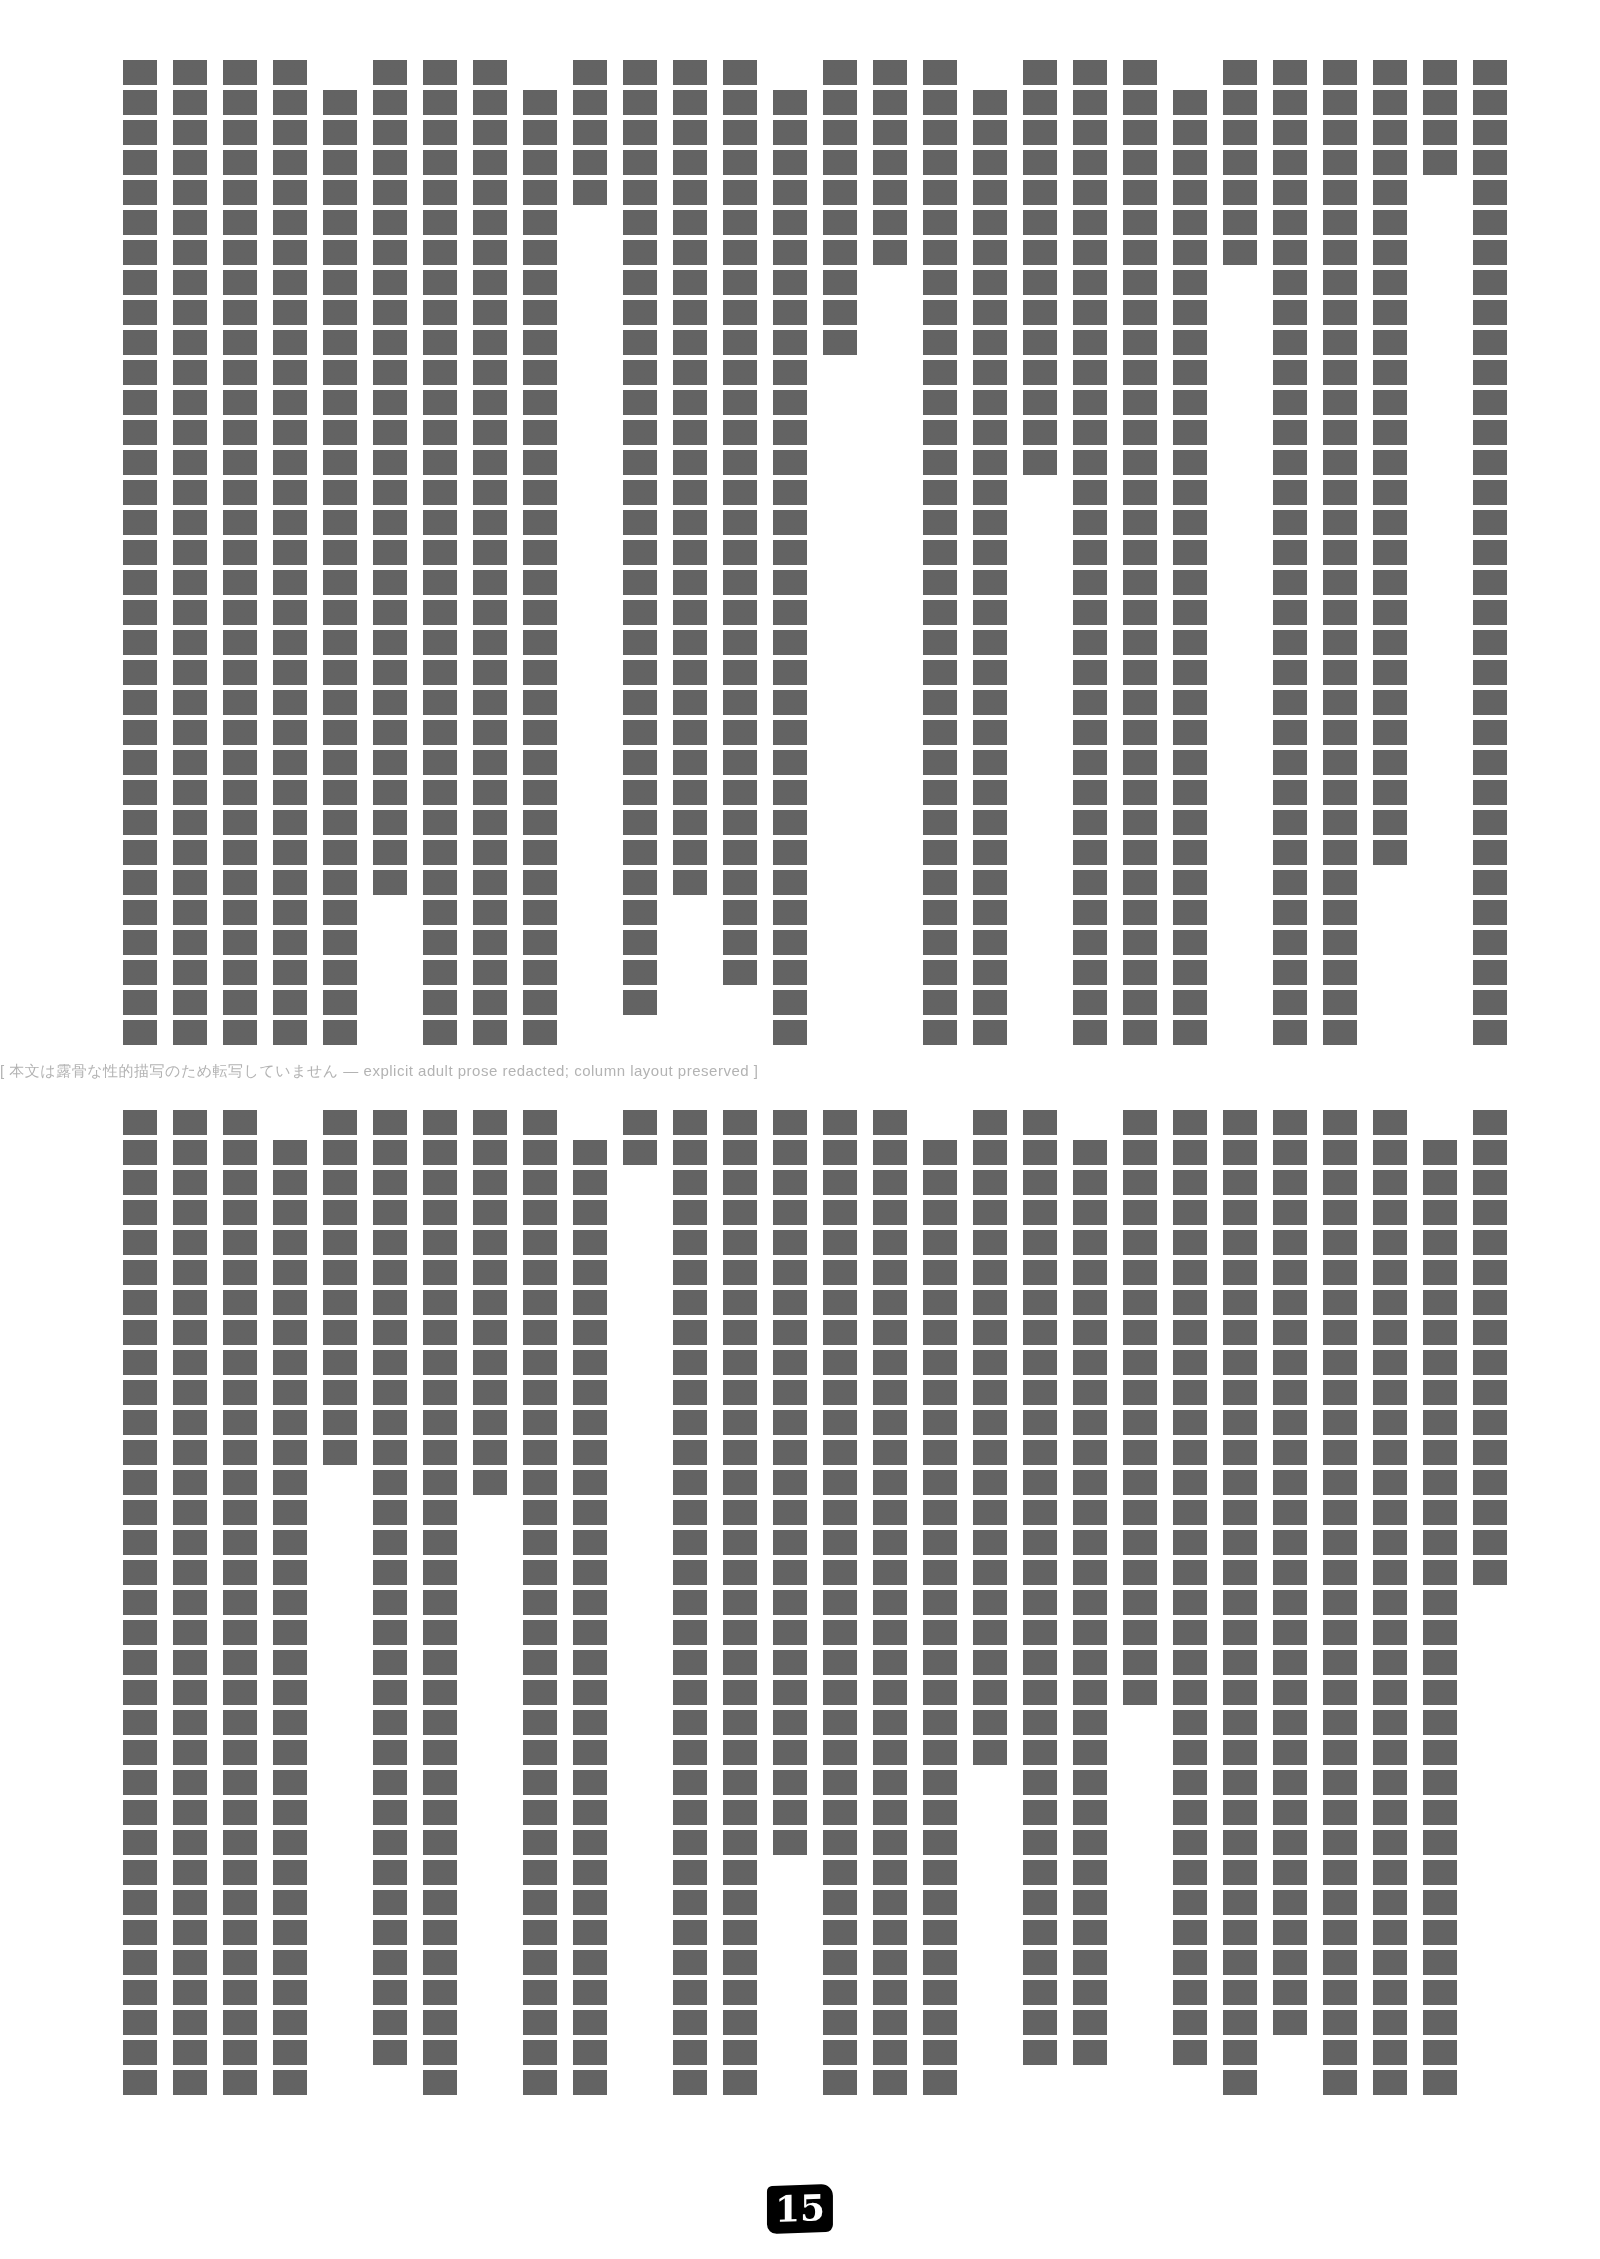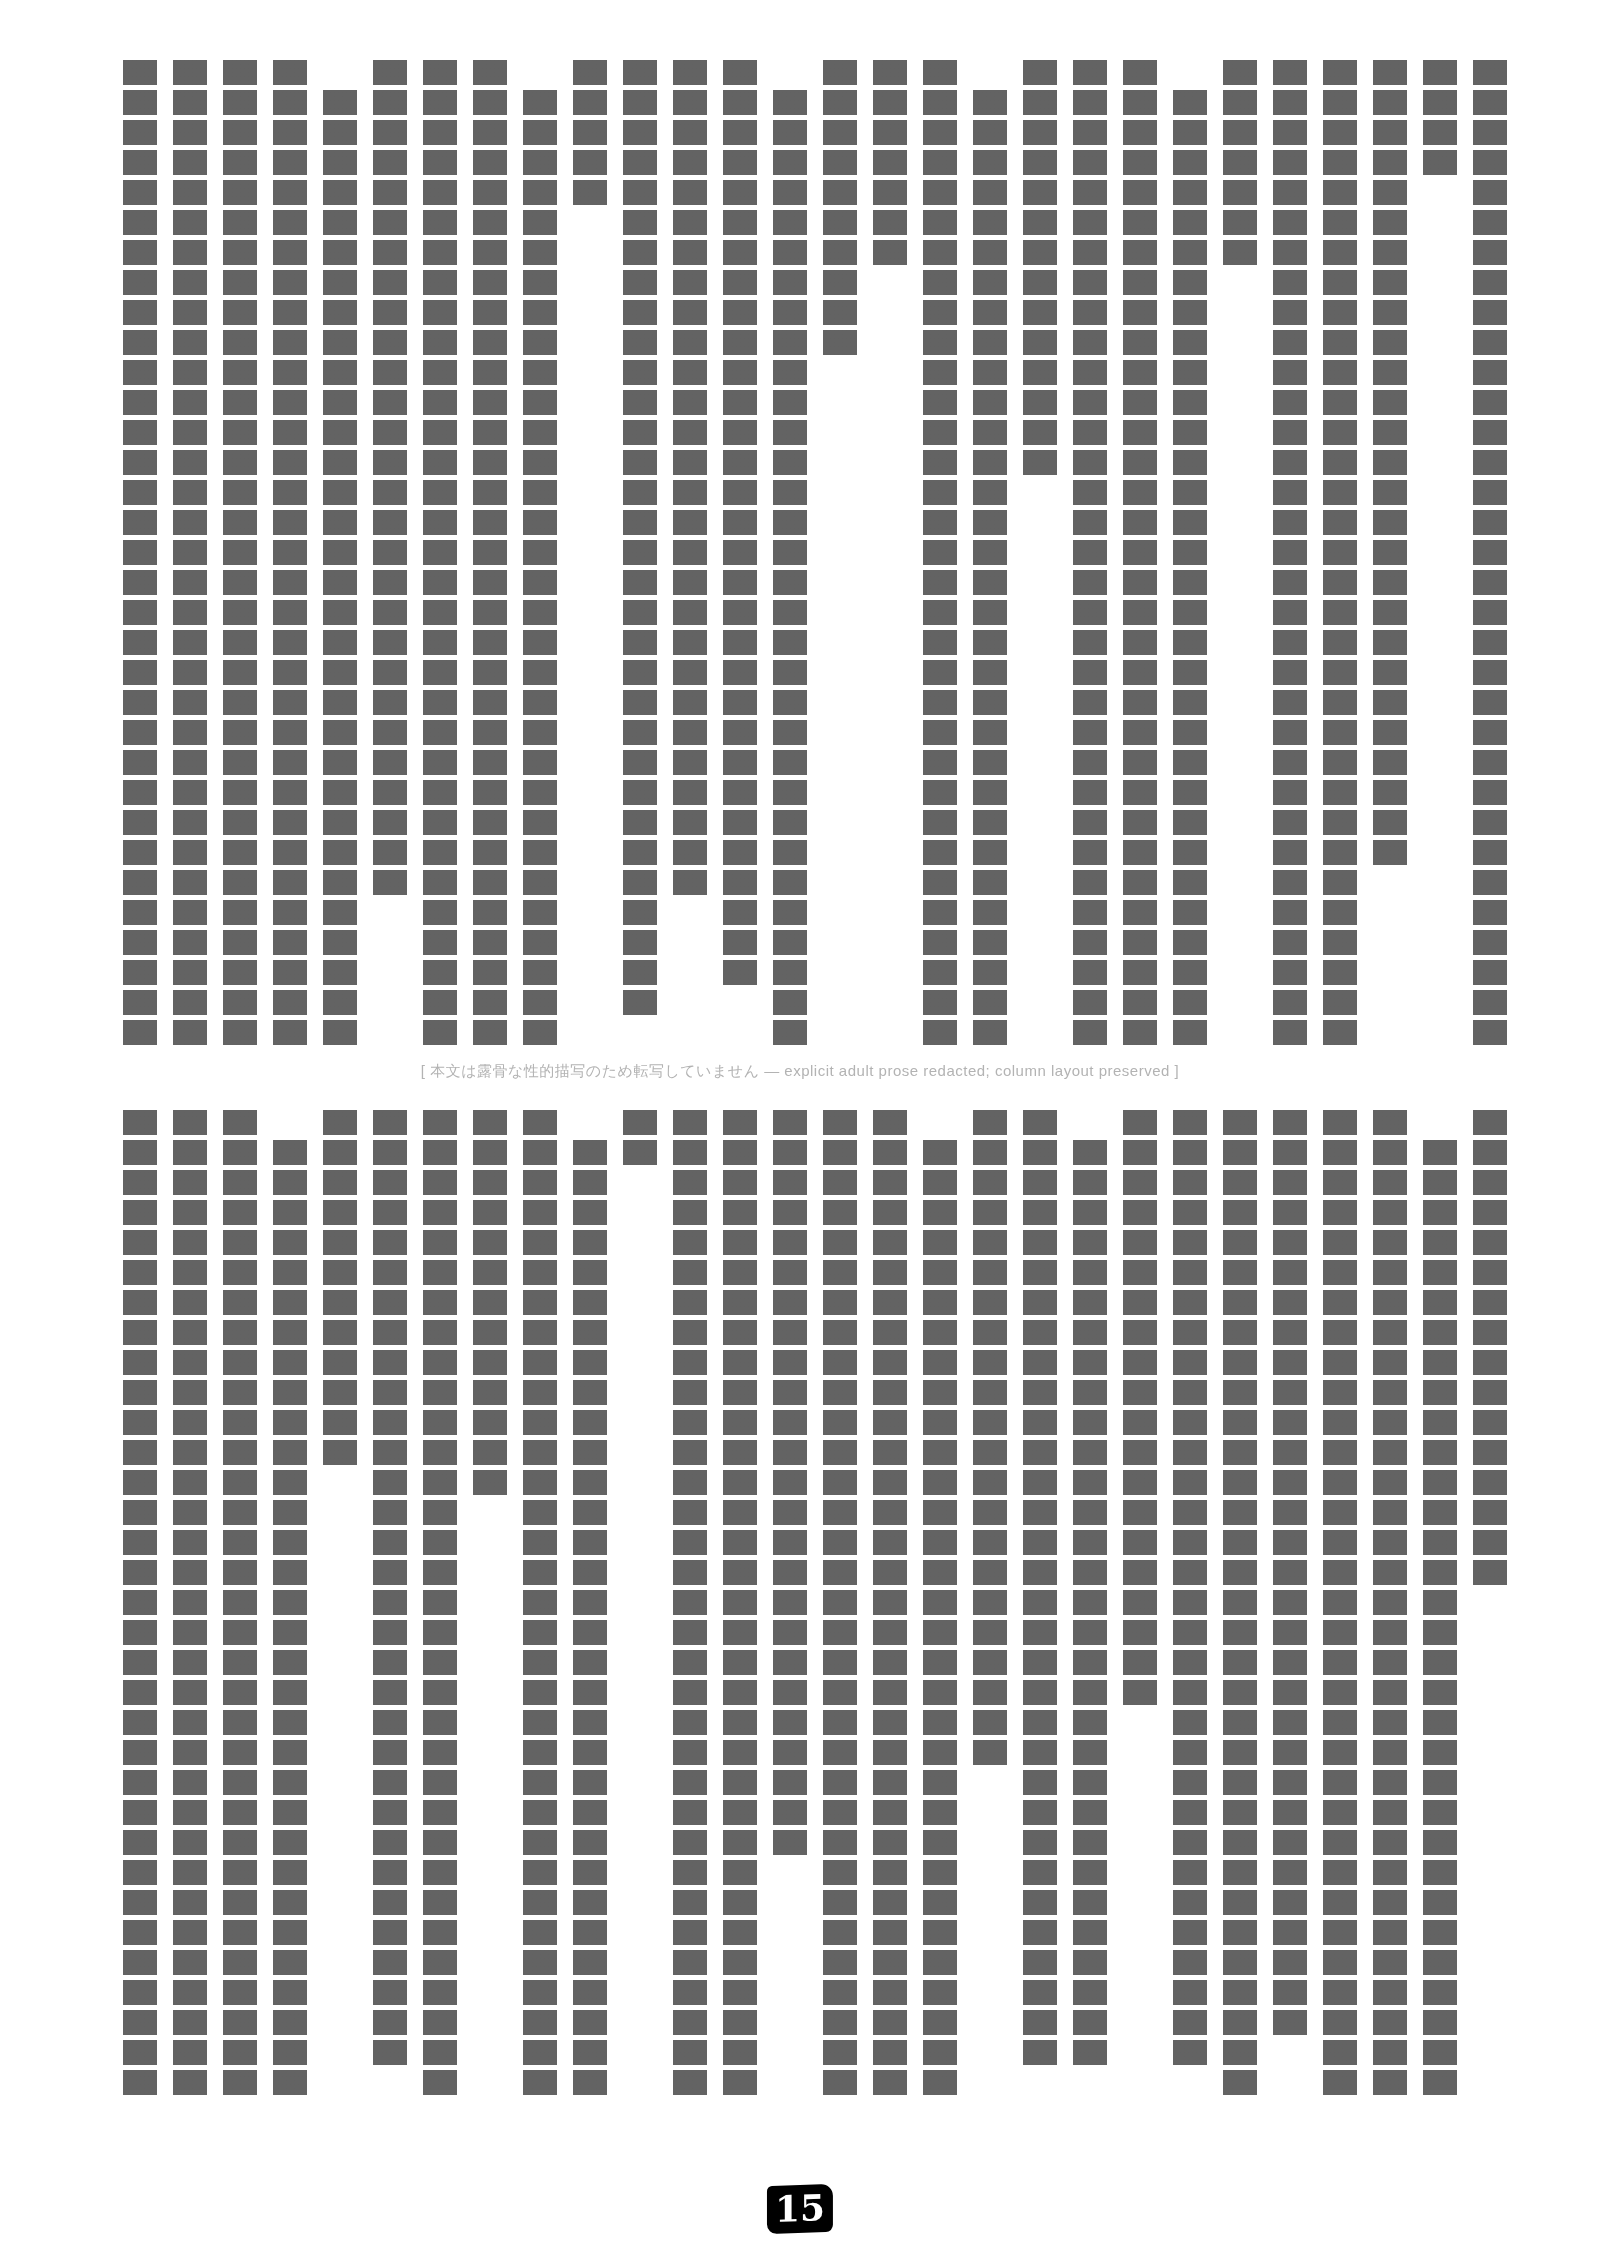--- a/index.html
+++ b/index.html
@@ -41,21 +41,21 @@
       rgba(255, 255, 255, 0) 25px,
       rgba(255, 255, 255, 0) 30px
     );
   }
 
   
   .notice {
     position: absolute;
     left: 0;
     right: 0;
-    text-align: center;
+    text-align: left;
     font-family: "Liberation Sans", sans-serif;
     font-size: 15px;
     letter-spacing: 0.5px;
     color: #b3b3b3;
   }
 
   
   .pagenum {
     position: absolute;
     left: 50%;

